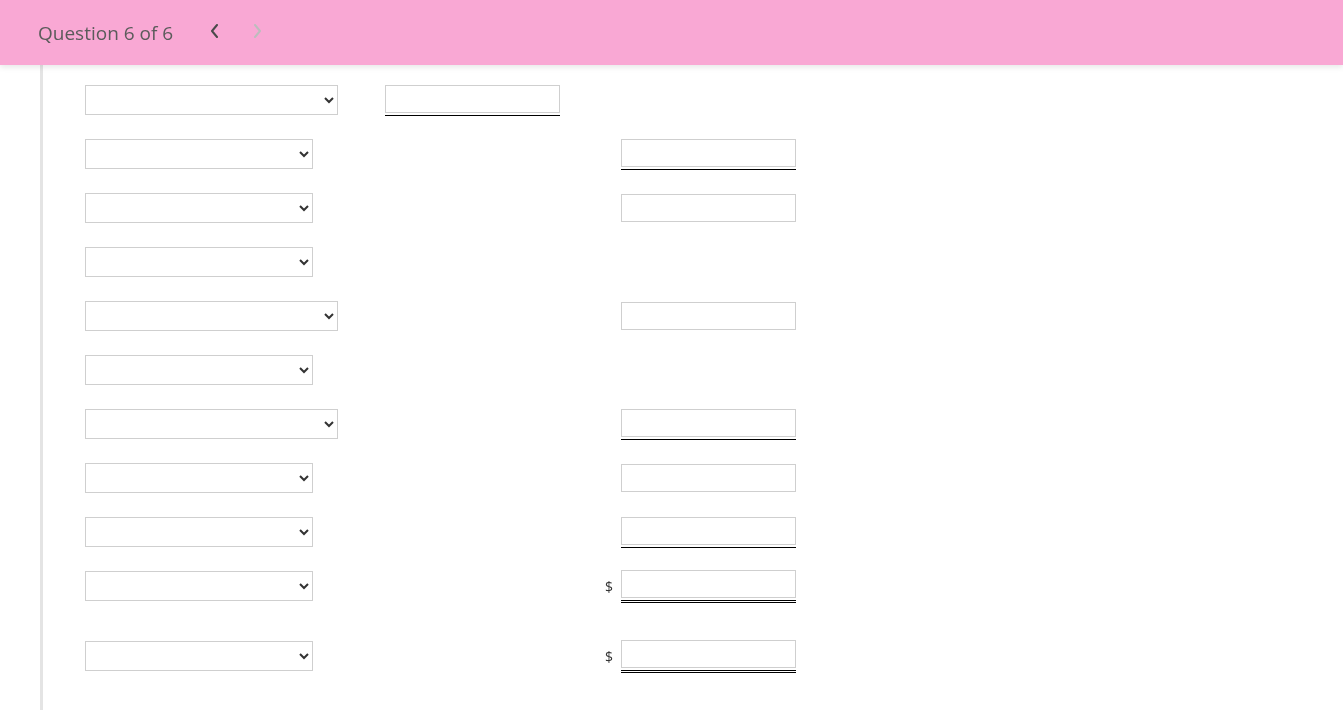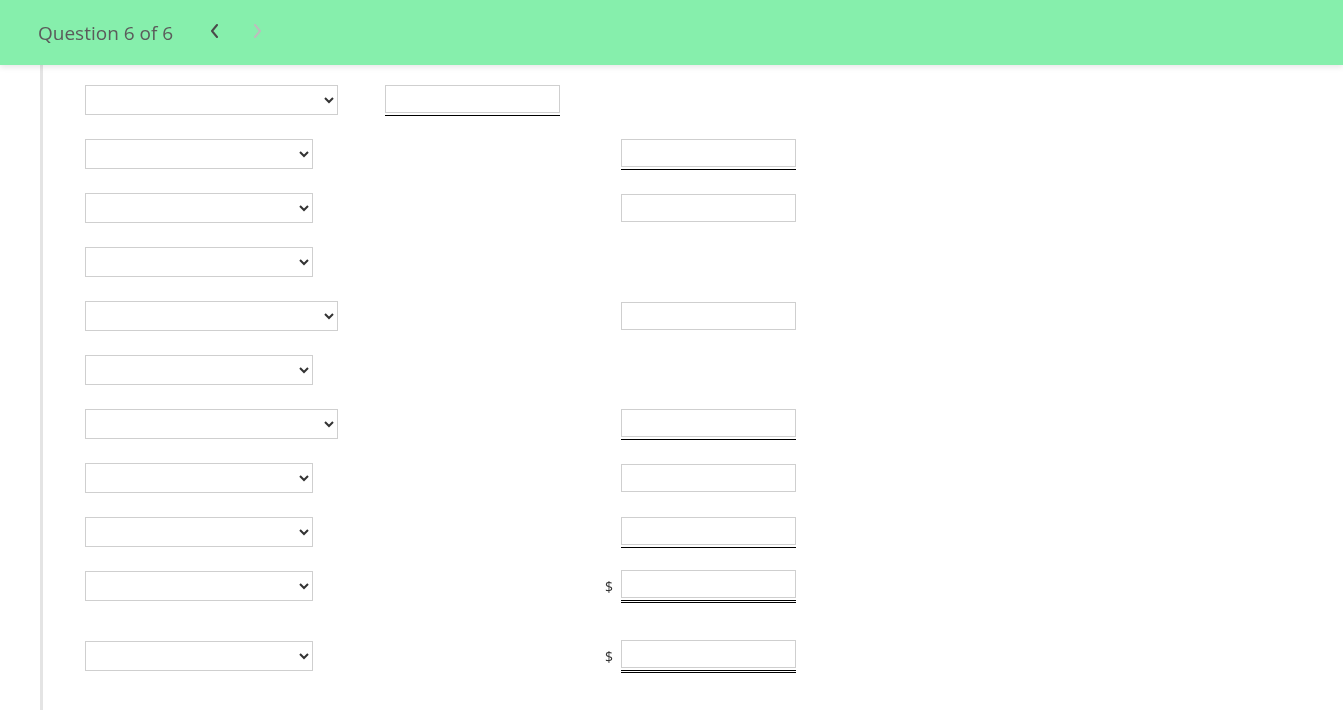--- a/index.html
+++ b/index.html
@@ -3,21 +3,21 @@
 <meta charset="utf-8">
 <style>
   * { box-sizing: border-box; }
   html, body {
     margin: 0; padding: 0;
     font-family: "Segoe UI", "Open Sans", Arial, sans-serif;
     background: #ffffff;
     color: #333;
   }
   .topbar {
-    background: #86efac;
+    background: #f9a8d4;
     height: 65px;
     display: flex;
     align-items: center;
     padding: 0 38px;
     box-shadow: 0 2px 6px rgba(0,0,0,0.10);
     position: relative;
     z-index: 2;
   }
   .q-label {
     font-size: 19px;

